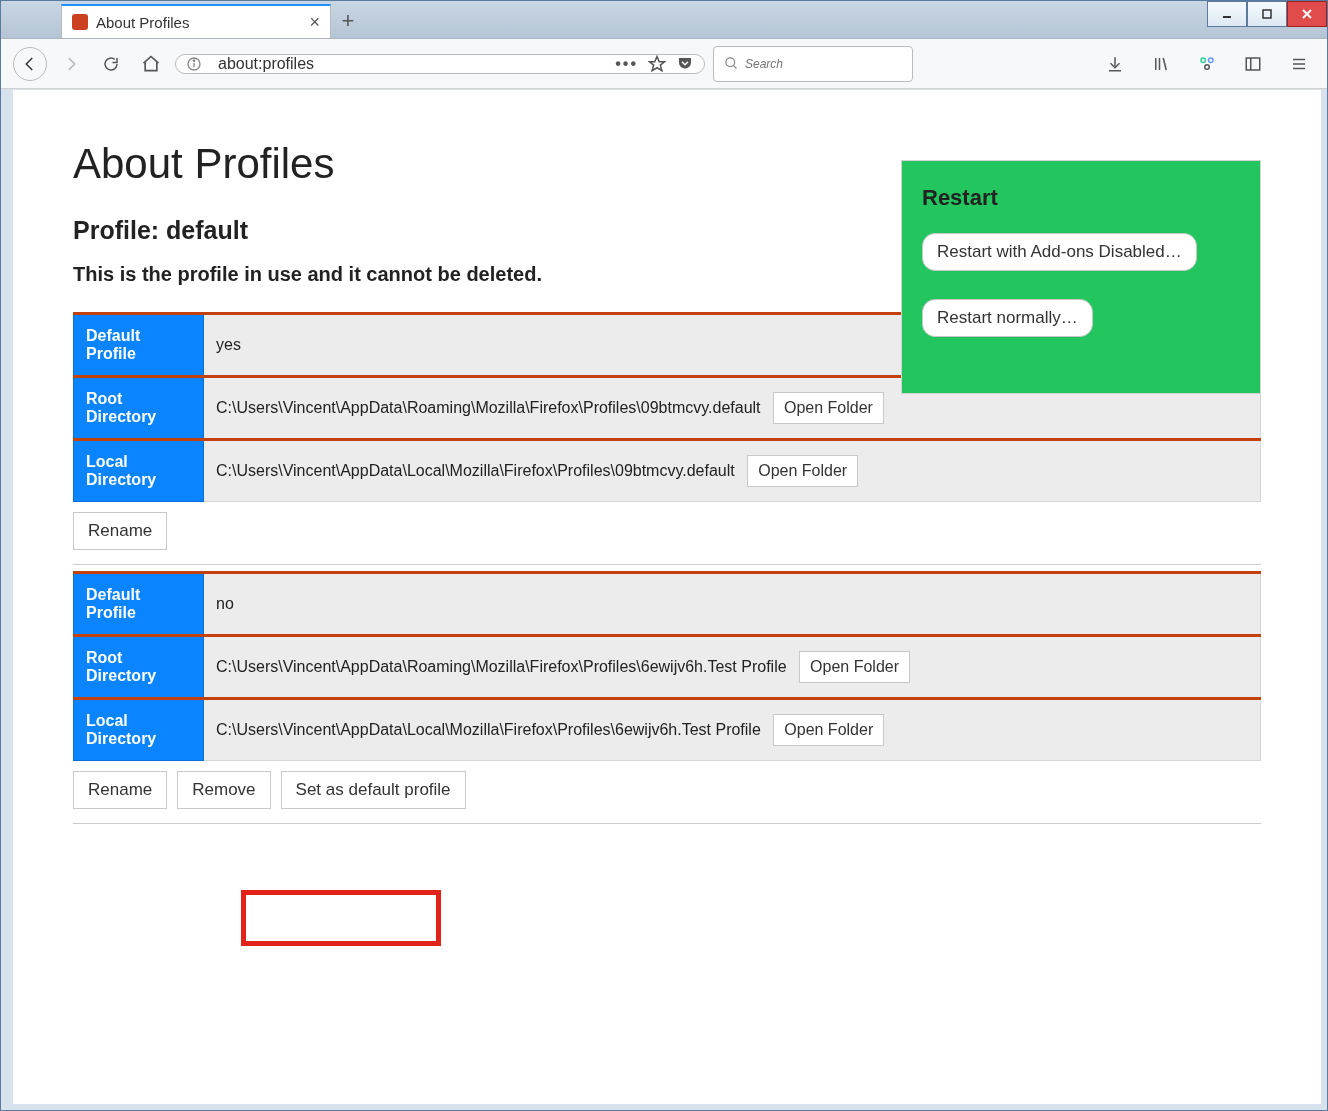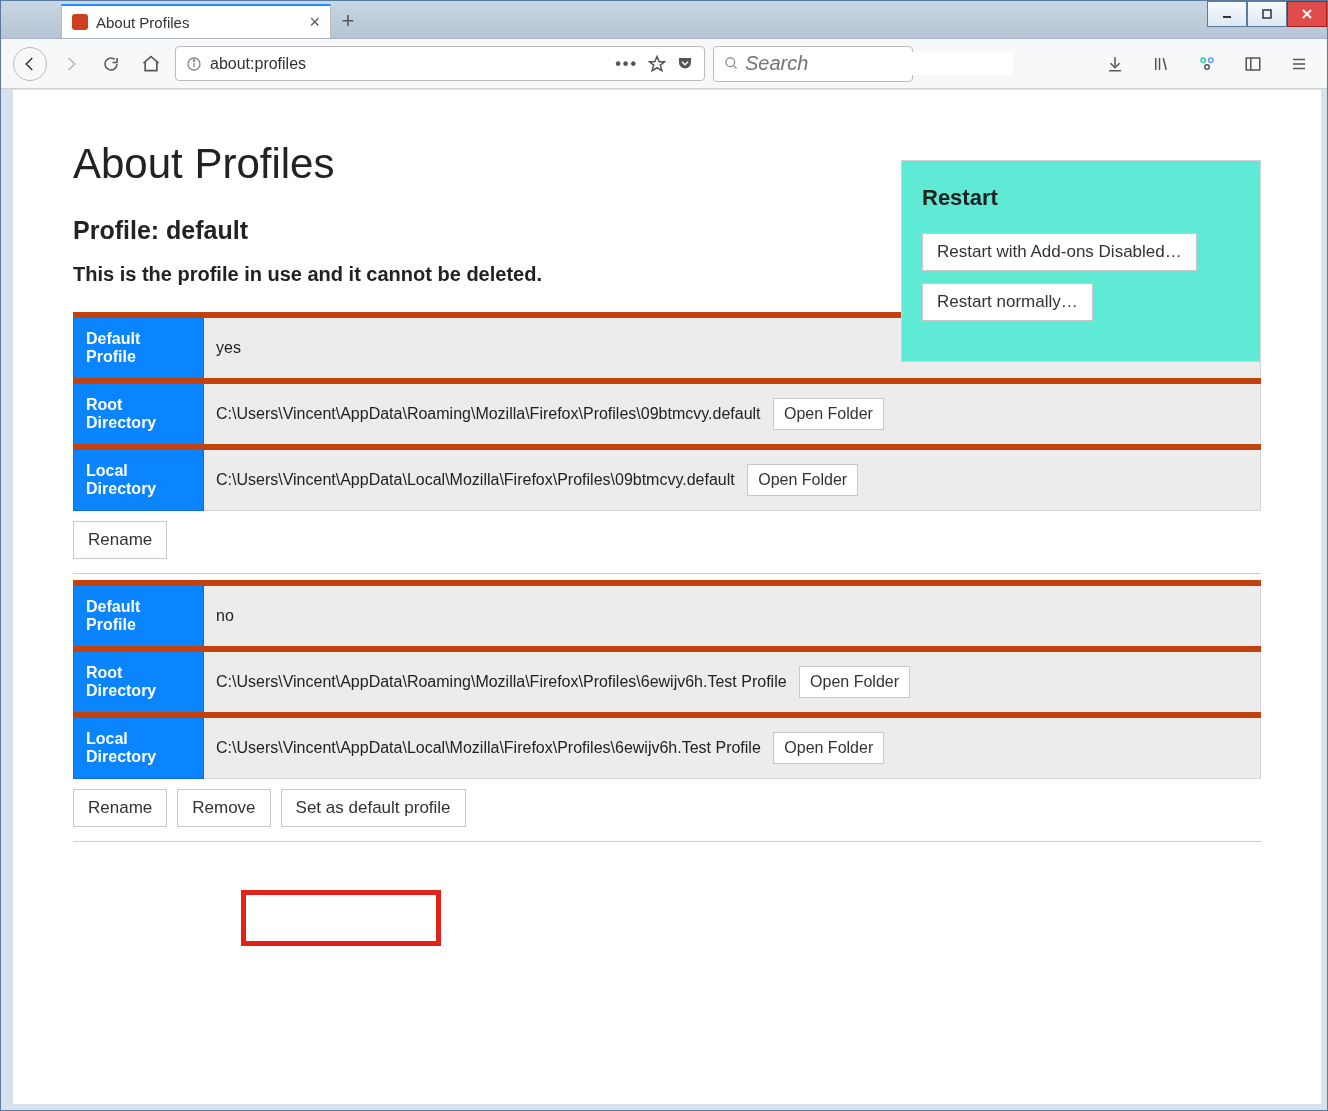--- a/index.html
+++ b/index.html
@@ -69,69 +69,69 @@
 }
 .tb-icon{
   width:32px;height:32px;border-radius:4px;
   display:flex;align-items:center;justify-content:center;
   color:#555;stroke:#555;
 }
 .nav-back{border:1px solid #bbb;border-radius:50%;width:34px;height:34px;}
 .urlbar{
   flex: 0 0 auto;
   width: 530px;
-  height:35px;border:1px solid #bbb;border-radius:4px;background:#fff;
-  display:flex;align-items:center;padding:0 10px;gap:8px;font-size:16px;color:#555;
+  height:20px;border:1px solid #bbb;border-radius:11px;background:#fff;
+  display:flex;align-items:center;padding:0 10px;gap:16px;font-size:16px;color:#555;
 }
 .urlbar input{border:none;outline:none;flex:1;font-size:16px;color:#333;}
 .url-right{display:flex;gap:10px;align-items:center;color:#555;}
 .searchbar{
   width:200px;height:36px;border:1px solid #bbb;border-radius:4px;background:#fff;
   display:flex;align-items:center;padding:0 10px;gap:6px;color:#888;font-style:italic;font-size:16px;
 }
-.searchbar input{border:none;outline:none;flex:1;font-style:italic;font-size:20px;color:#888;}
+.searchbar input{border:none;outline:none;flex:1;font-style:italic;font-size:12px;color:#888;}
 .toolbar-right{display:flex;gap:14px;align-items:center;margin-left:auto;}
 .content{
   background:#fff;
   position:absolute;
   top:89px; left:12px; right:6px; bottom:6px;
   padding:50px 60px;
   overflow:auto;
   color:#222;
 }
 h1{font-size:42px;font-weight:400;margin-bottom:28px;}
 .intro{font-size:19px;color:#444;max-width:660px;line-height:1.45;margin-bottom:60px;}
 .restart-box{
   position:absolute;
   top:70px; right:60px;
   width:360px;
-  background:#5eead4;
+  background:#22c55e;
   border:1px solid #d3d3d3;
   padding:24px 20px 28px;
 }
 .restart-box h2{font-size:22px;font-weight:700;margin-bottom:22px;}
 .btn{
   display:inline-block;
   background:#fff;border:1px solid #c8c8c8;
   padding:8px 14px;font-size:17px;color:#333;cursor:pointer;
   font-family:inherit;
 }
 .btn + .btn {margin-top:0;}
-.restart-box .btn{display:block;margin-bottom:12px;width:fit-content;}
+.restart-box .btn{display:block;margin-bottom:28px;width:fit-content;border-radius:13px;}
 h3.section{font-size:25px;font-weight:700;margin:26px 0 10px;}
 h3.inuse{font-size:20px;font-weight:700;margin:18px 0 26px;}
 table.profile{
   width:100%;border-collapse:collapse;background:#ececec;border:1px solid #d6d6d6;
   font-size:16px;
 }
 table.profile td{padding:12px 12px;vertical-align:middle;}
 table.profile td.key{
   background:#0a84ff;color:#fff;font-weight:700;width:130px;border:1px solid #0a6ed6;
 }
-table.profile tr{border-top:6px solid #c2410c;}
+table.profile tr{border-top:3px solid #c2410c;}
 .row-actions{margin-top:10px;margin-bottom:10px;display:flex;gap:10px;flex-wrap:wrap;}
 hr.sep{border:none;border-top:1px solid #ccc;margin:14px 0 6px;}
 .highlight-box{
   position:absolute;
   border:5px solid #e2231a;
   pointer-events:none;
 }
 svg{display:block;}
 </style>
 </head>

